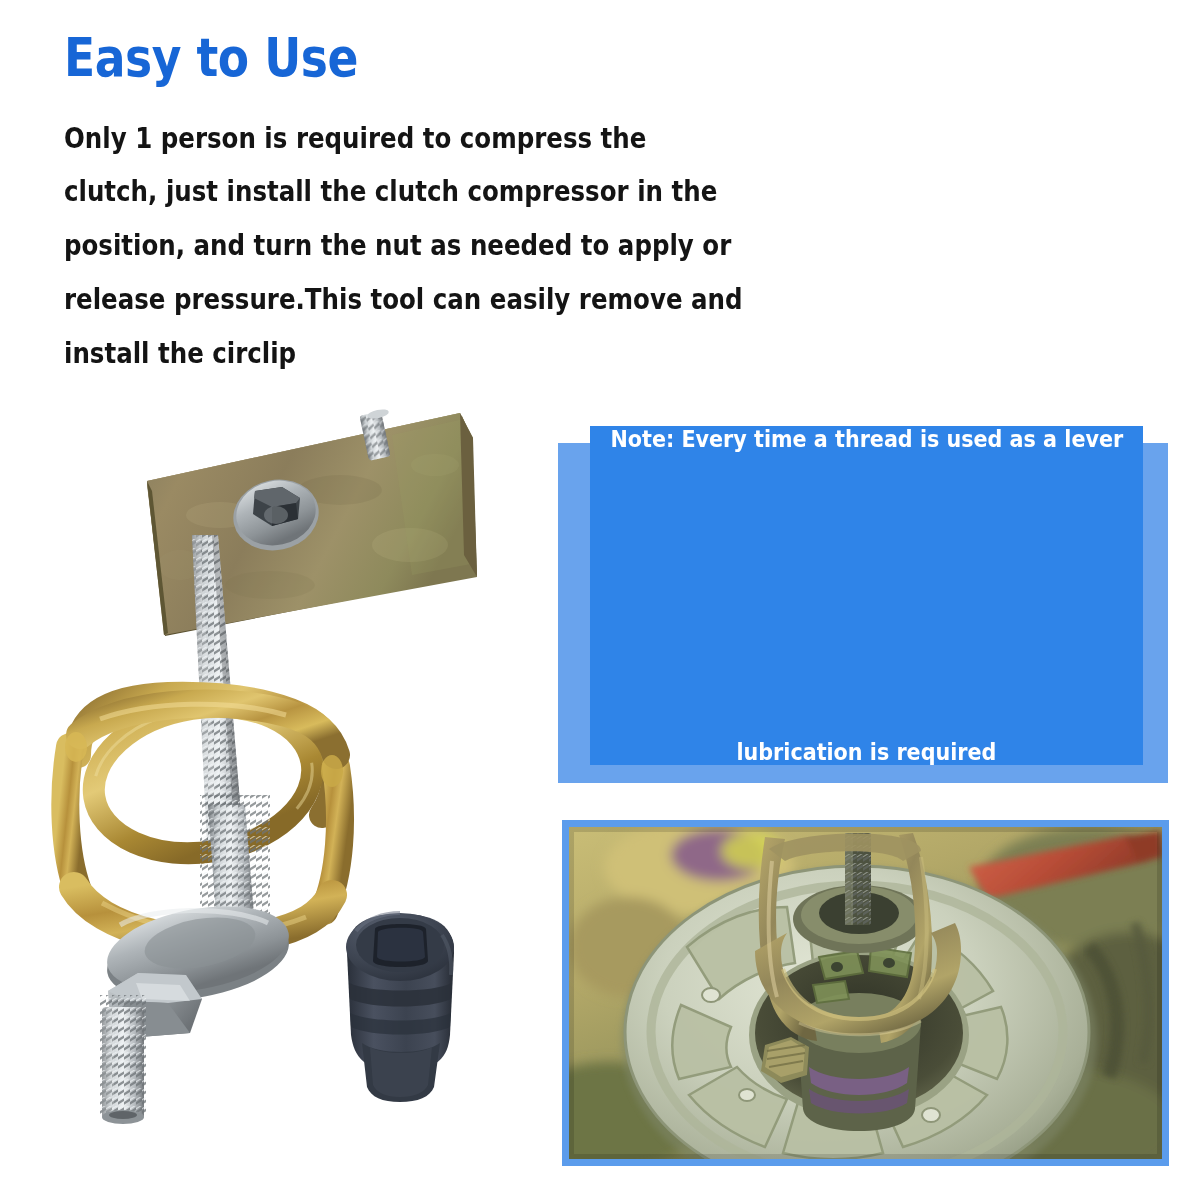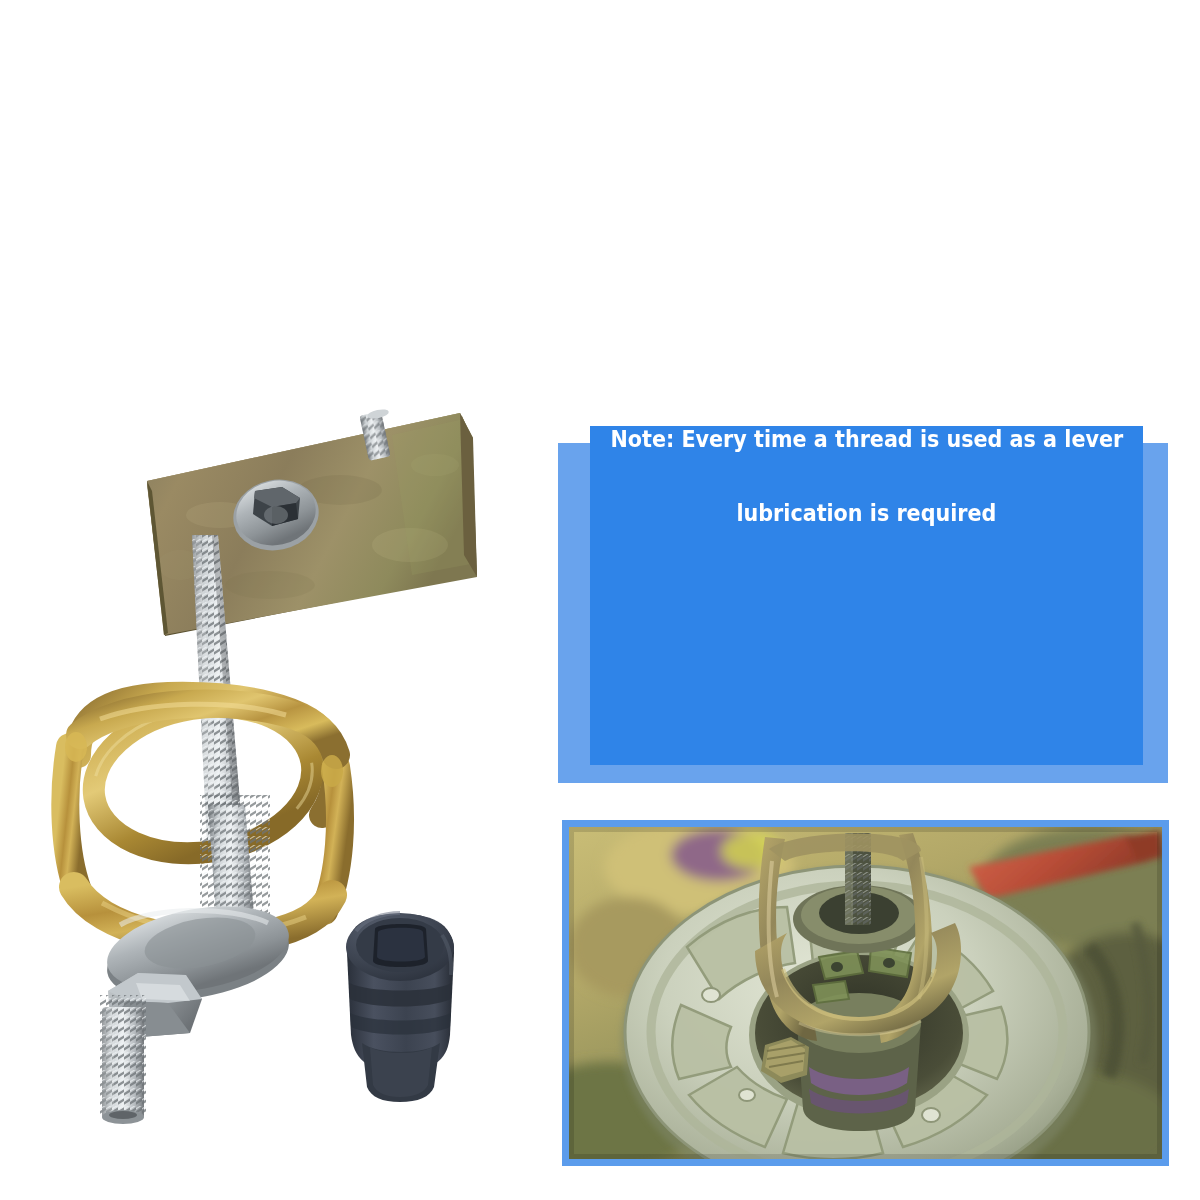--- a/index.html
+++ b/index.html
@@ -78,21 +78,21 @@
   }
   #note-text-wrap {
     position: absolute;
     left: 32px;
     top: 0px;
     width: 553px;
     height: 339px;
     display: flex;
     flex-direction: column;
     align-items: center;
-    justify-content: flex-start;
+    justify-content: space-between;
   }
   .note-line {
     color: #ffffff;
     font-size: 23px;
     font-weight: 700;
     font-family: "DejaVu Sans", sans-serif;
     text-align: center;
     transform: scaleX(0.9);
     white-space: nowrap;
   }
@@ -124,20 +124,24 @@
     width: 500px;
     height: 730px;
   }
   #product-svg { display: block; width: 100%; height: 100%; }
 </style>
 </head>
 <body>
 
 <div id="page">
 
+  <div id="heading-block">
+    <div id="page-title">Easy to Use</div>
+    <div id="body-copy">Only 1 person is required to compress the clutch, just install the clutch compressor in the position, and turn the nut as needed to apply or release pressure.This tool can easily remove and install the circlip</div>
+  </div>
 
   <div id="note-callout">
     <div id="note-shadow-layer"></div>
     <div id="note-main-layer"></div>
     <div id="note-text-wrap">
       <div class="note-line" id="note-line-1">Note: Every time a thread is used as a lever</div>
       <div class="note-line" id="note-line-2">lubrication is required</div>
     </div>
   </div>
 

